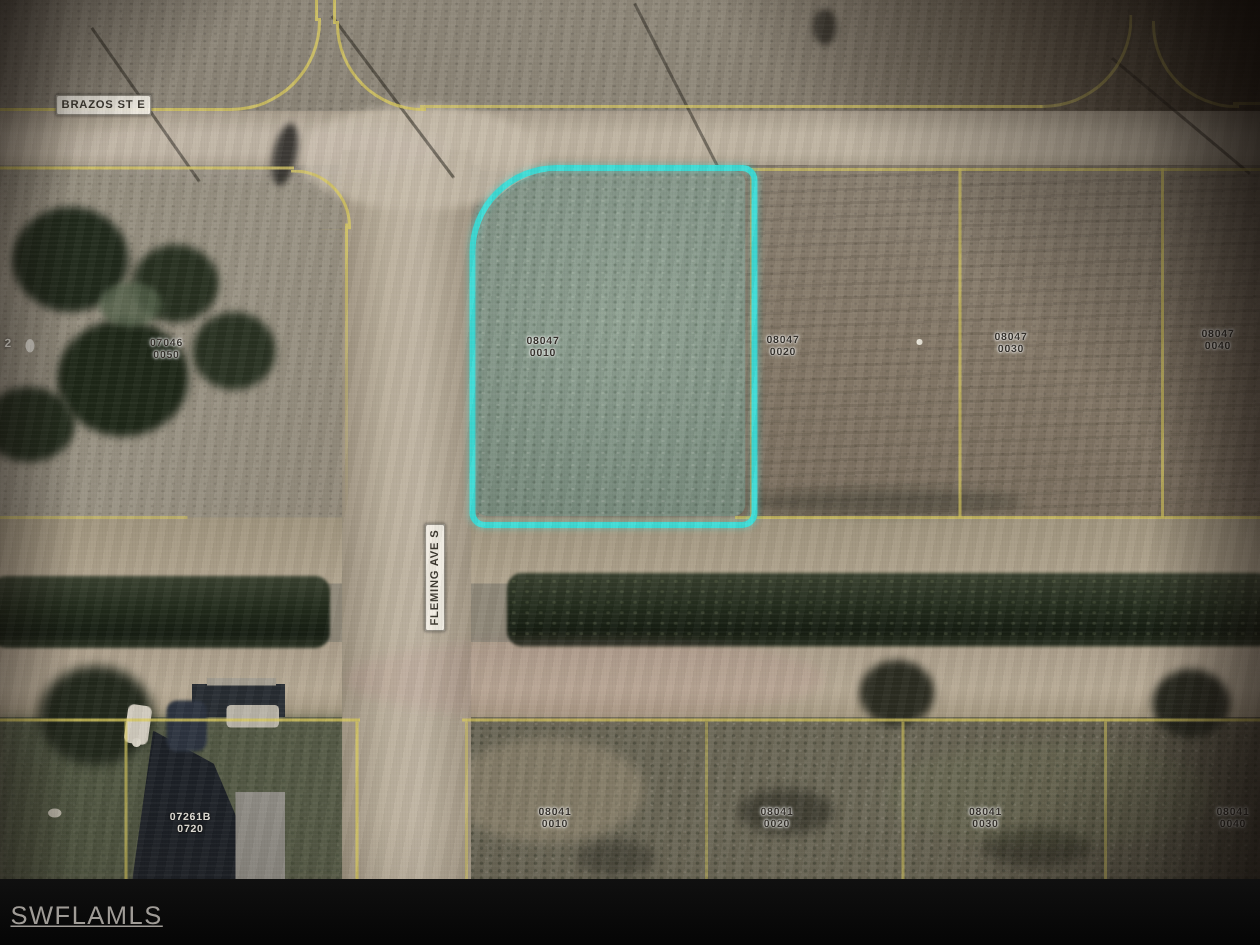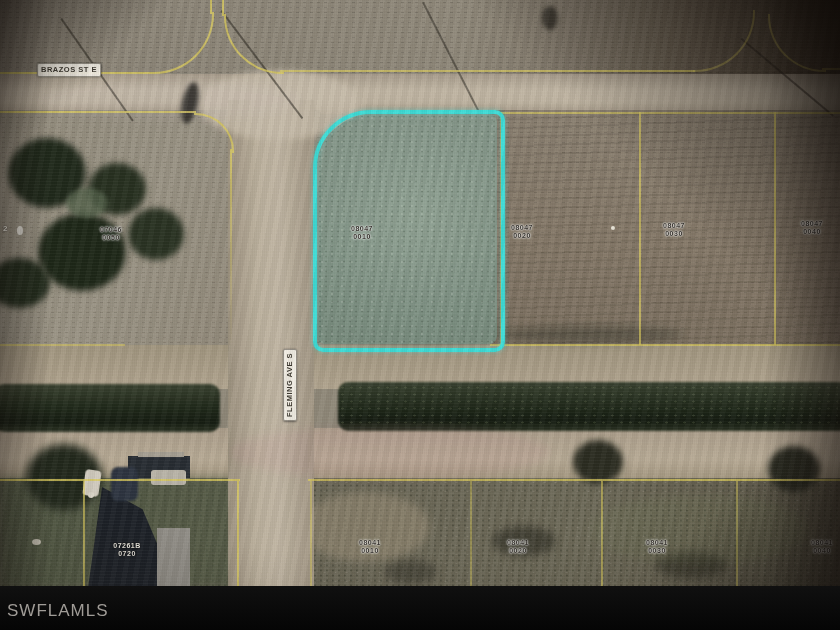--- a/index.html
+++ b/index.html
@@ -42,21 +42,21 @@
     color:#3b372e;font:700 7.5px/8px "Liberation Sans",sans-serif;padding:2px 3px;
     border:1px solid rgba(70,64,52,.55);border-radius:2px;letter-spacing:.5px;white-space:nowrap;
     box-shadow:0 0 2px rgba(0,0,0,.45);}
   .street.vertical{transform:translate(-50%,-50%) rotate(-90deg);}
   .frag{position:absolute;font:700 8px "Liberation Sans",sans-serif;color:#ece8de;
     text-shadow:0 0 2px rgba(0,0,0,.8);}
   
   #bar{position:absolute;left:0;top:586px;width:840px;height:44px;
        background:linear-gradient(180deg,#101010,#050505);}
   #watermark{position:absolute;left:7px;top:16px;font:400 17px/18px "Liberation Sans",sans-serif;
-       color:#a09c97;letter-spacing:1px;}
+       color:#a09c97;letter-spacing:1px;text-decoration:underline;}
 </style>
 </head>
 <body>
 
 <div id="screen">
   <div id="photo">
 
     <div class="abs" style="left:0;top:0;width:840px;height:78px;
                 background:linear-gradient(90deg,#8c8578 0%,#8f887a 55%,#6d6355 80%,#463c30 100%);"></div>
     <div class="abs speckle" style="left:0;top:0;width:840px;height:78px;opacity:.4;"></div>

